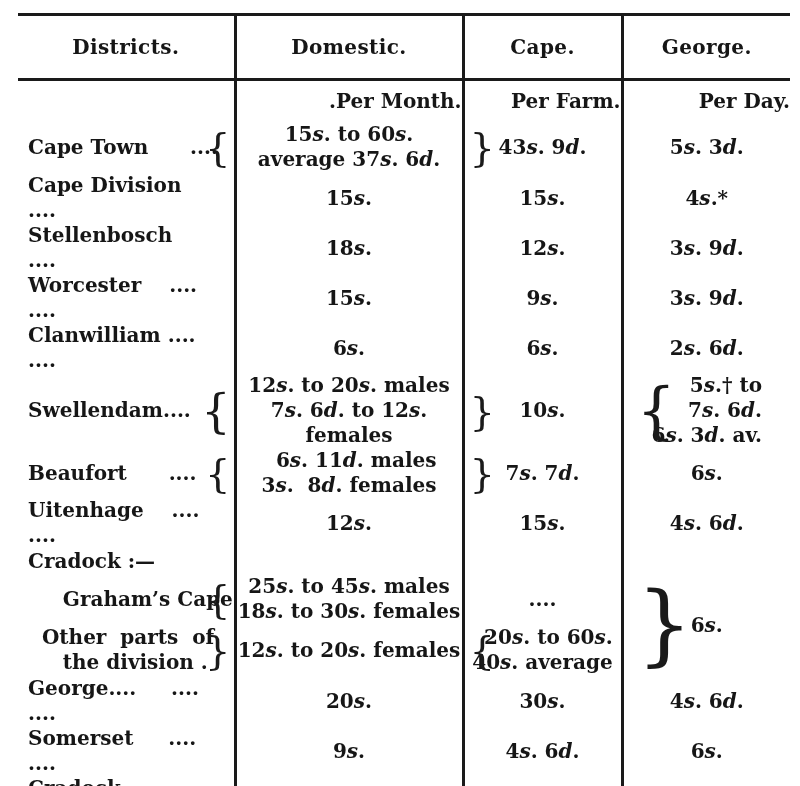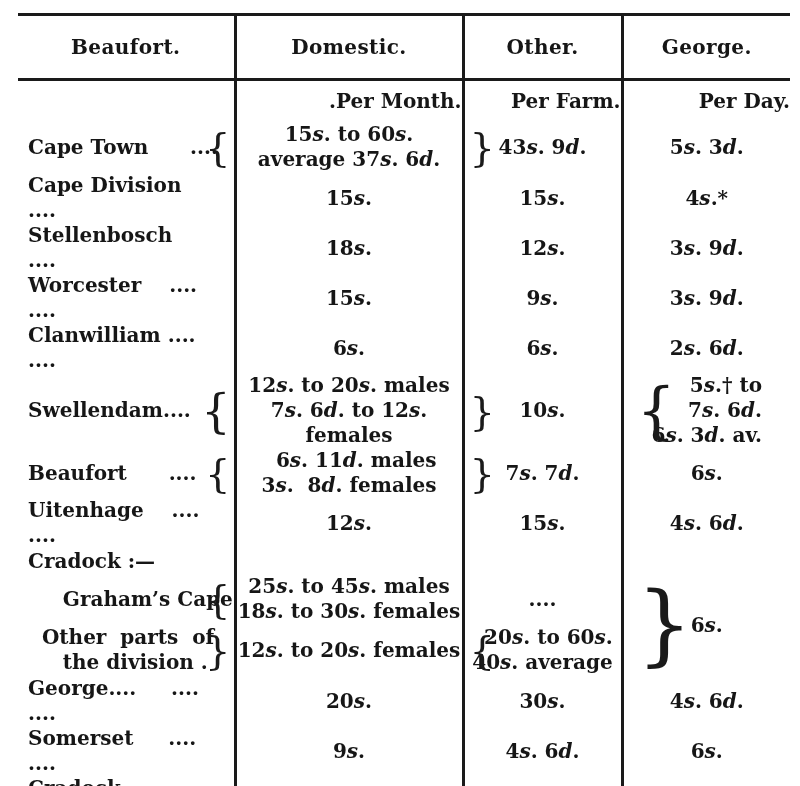--- a/index.html
+++ b/index.html
@@ -44,23 +44,23 @@
 <table class="wages">
   <colgroup>
     <col style="width:217px">
         <col style="width:228px">
         <col style="width:159px">
         <col style="width:168px">
   </colgroup>
   <tbody>
 
   <tr class="hdr">
-    <th>Beaufort.</th>
+    <th>Districts.</th>
     <th>Domestic.</th>
-    <th>Other.</th>
+    <th>Cape.</th>
     <th>George.</th>
   </tr>
 
   <tr class="sub">
     <td></td>
     <td>.Per Month.</td>
     <td>Per Farm.</td>
     <td>Per Day.</td>
   </tr>
 

